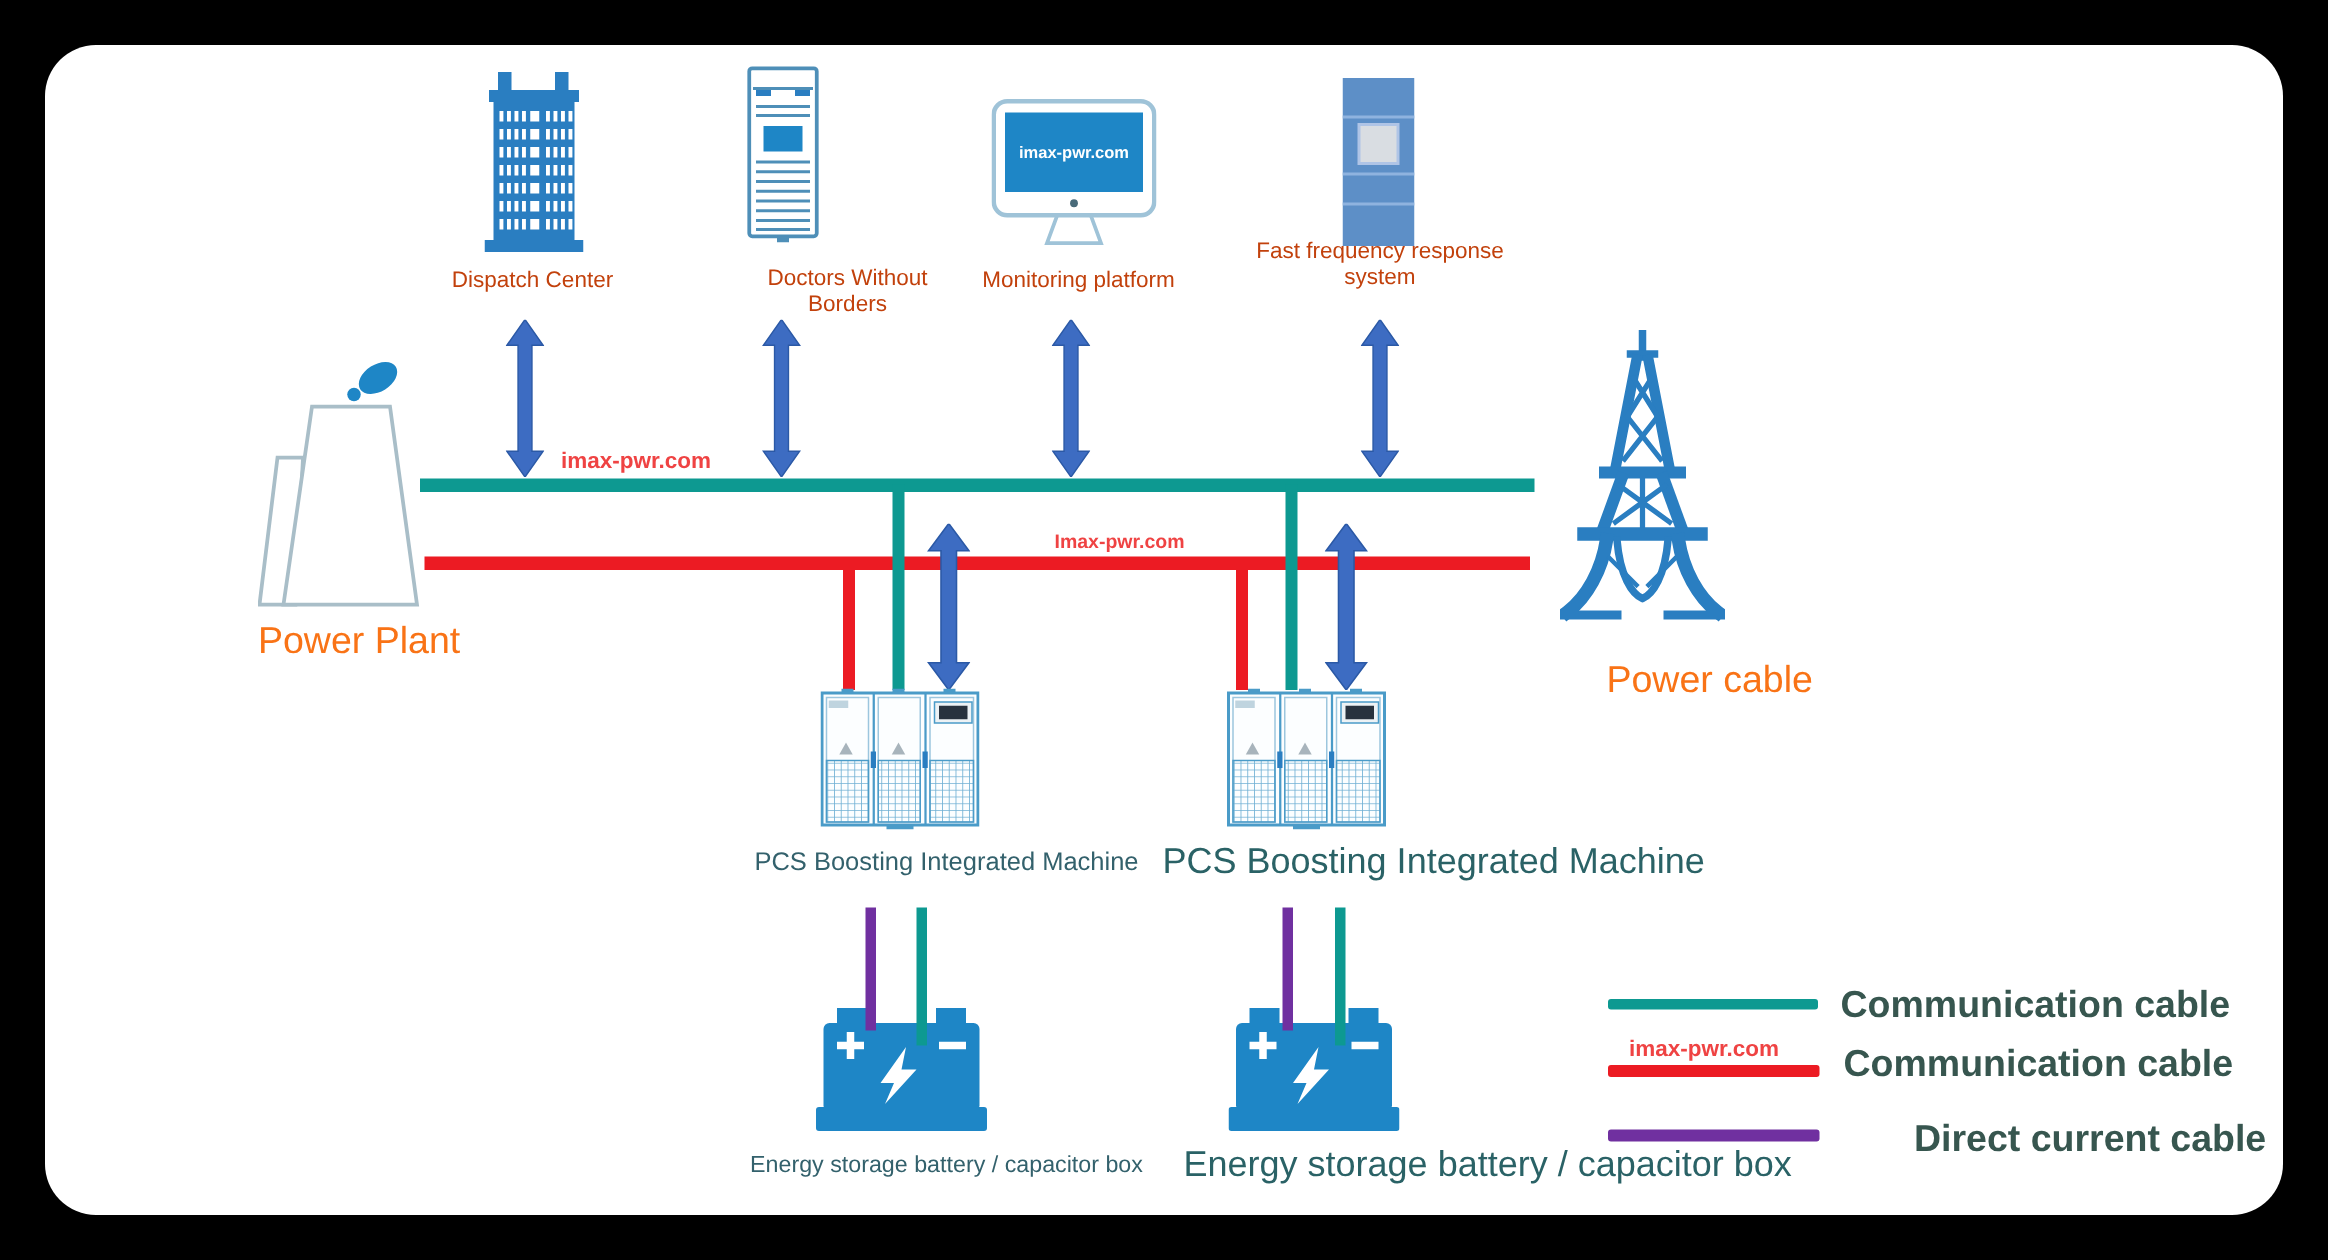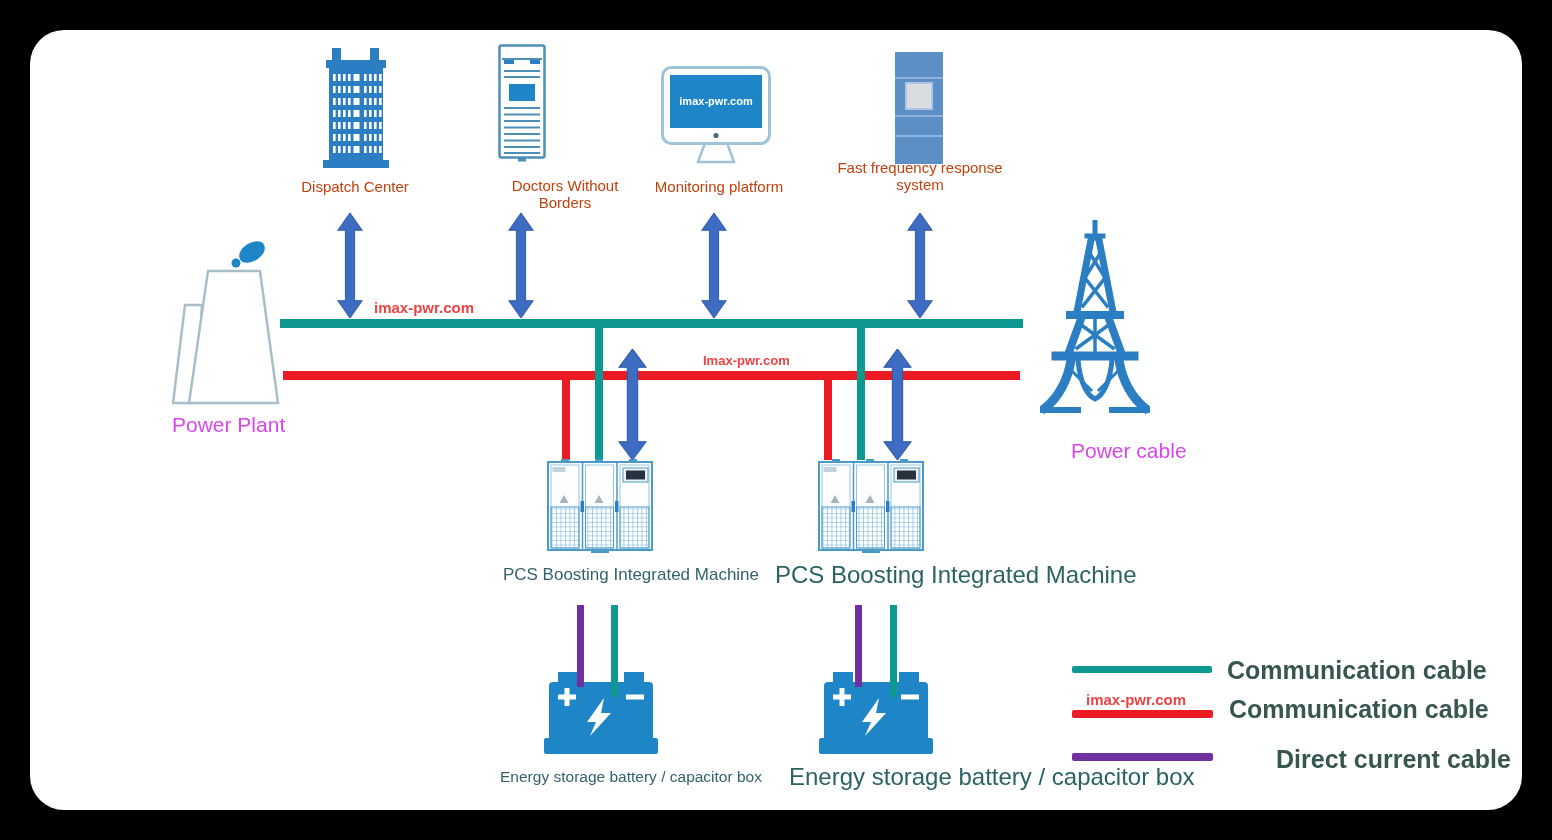--- a/index.html
+++ b/index.html
@@ -10,21 +10,21 @@
   .panel{position:absolute;left:30px;top:30px;width:1492px;height:780px;
     background:#fff;border-radius:34px;}
   .abs{position:absolute;}
   .hbar{position:absolute;height:9px;}
   .vbar{position:absolute;width:8px;}
   .teal{background:#0D9991;}
   .red{background:#EC1B23;}
   .purple{background:#7030A0;}
   .arrow{position:absolute;}
   .node-label{position:absolute;color:#c2410c;font-size:15px;text-align:center;}
-  .big-label{position:absolute;color:#d946ef;font-size:21px;}
+  .big-label{position:absolute;color:#f97316;font-size:25px;}
   .mid-label{position:absolute;color:#2A6266;font-size:24px;}
   .small-label{position:absolute;color:#3A646C;text-align:center;}
   .watermark{position:absolute;color:#EF4343;font-weight:600;}
   .legend-label{position:absolute;color:#37564F;font-size:25px;font-weight:bold;}
   .legend-swatch{position:absolute;border-radius:2px;}
 </style>
 </head>
 <body>
 
 <div class="panel"></div>

